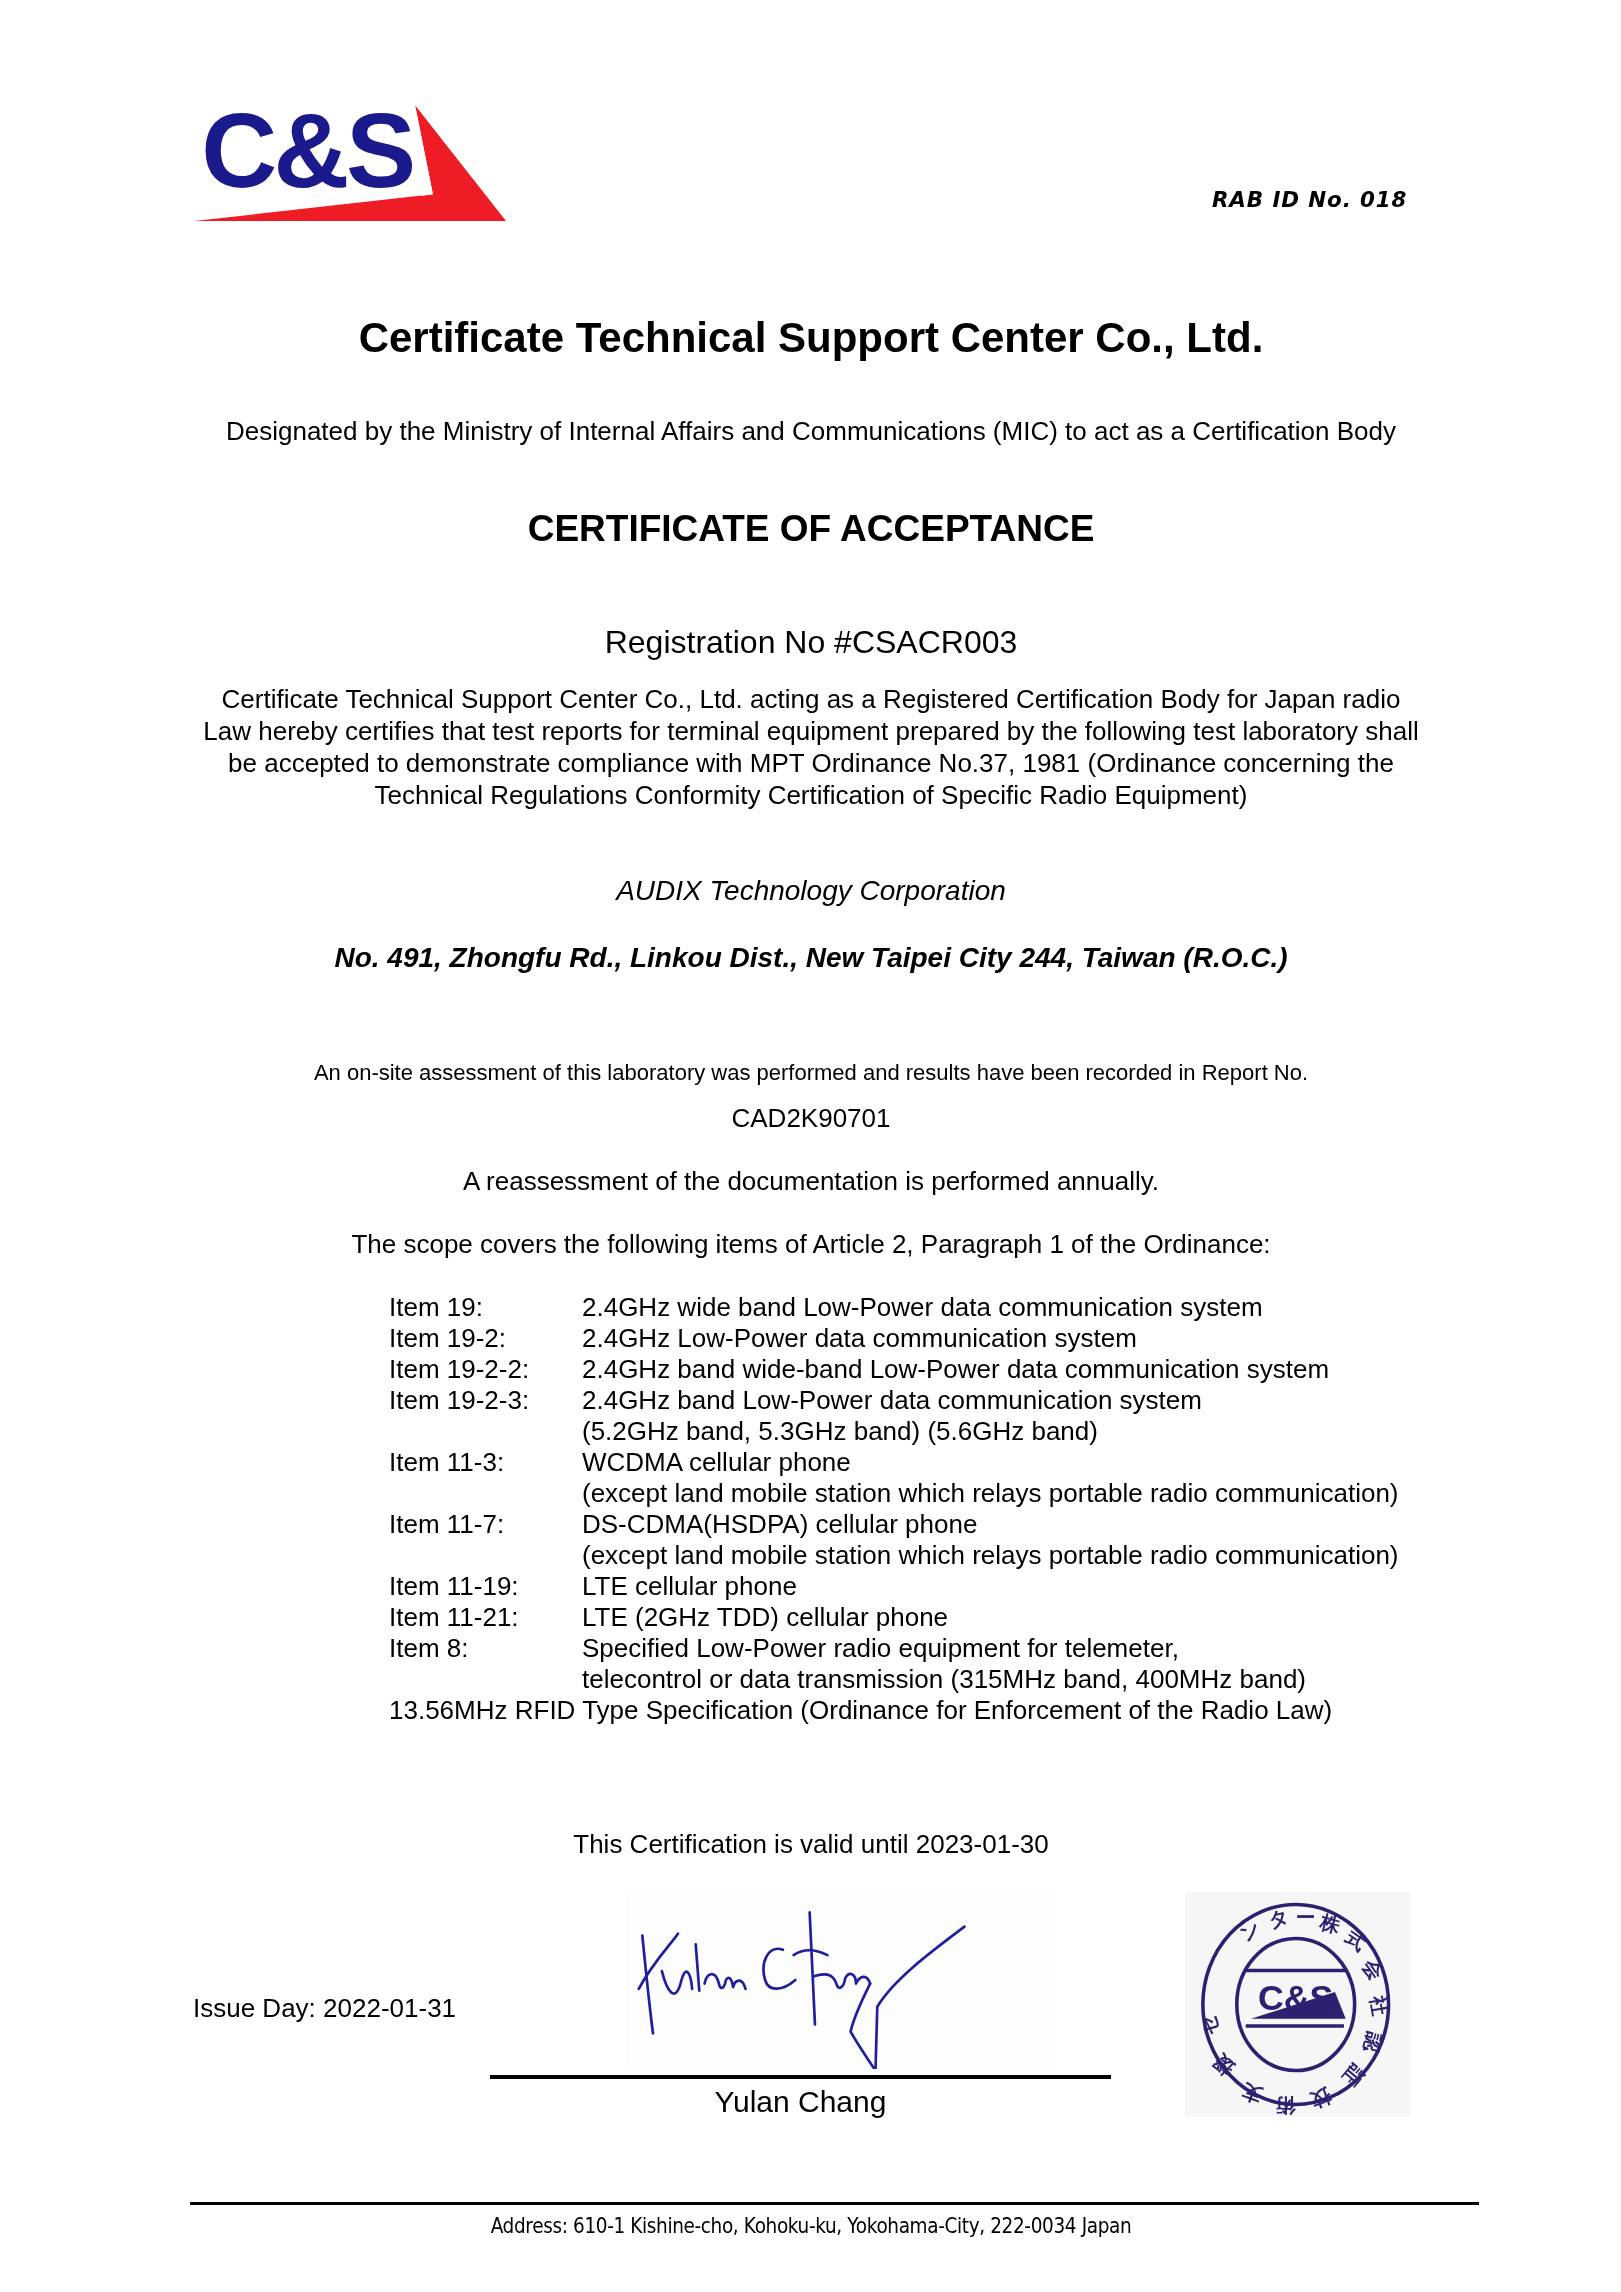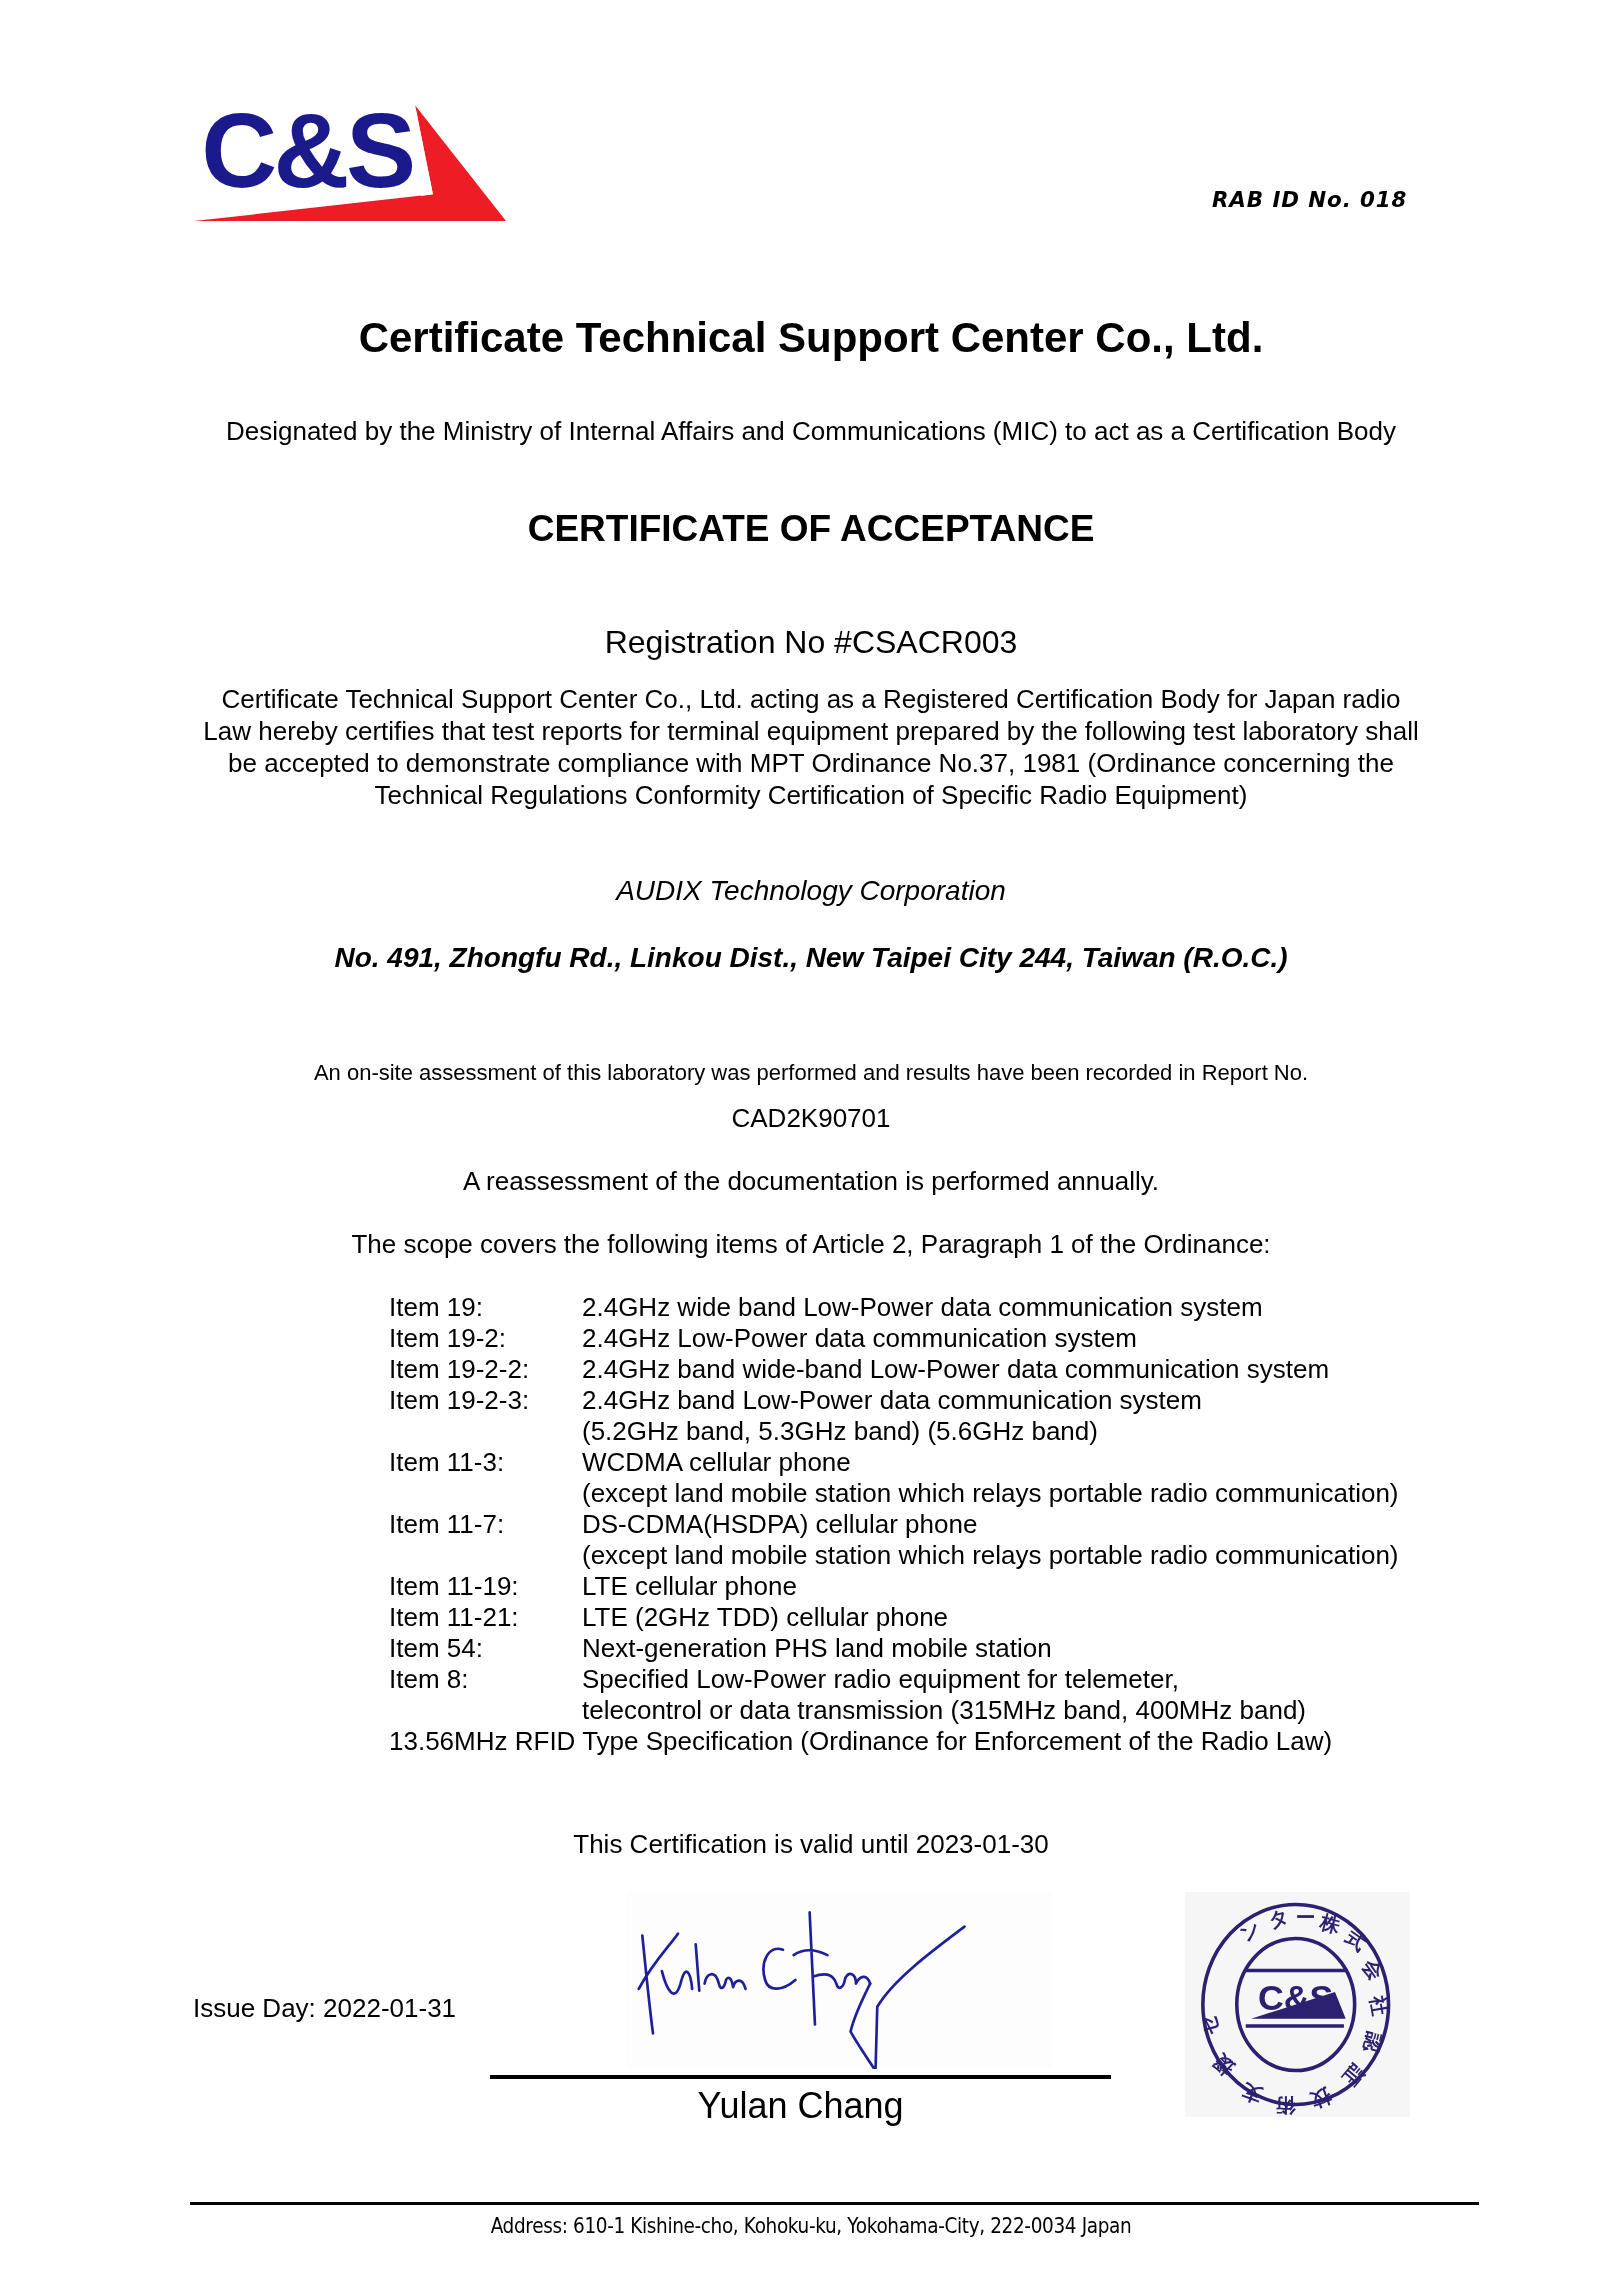--- a/index.html
+++ b/index.html
@@ -31,21 +31,21 @@
   .item-row { display:flex; white-space:nowrap; }
   .item-label { width:193px; flex:none; }
   .item-desc { flex:none; }
   .item-full { white-space:nowrap; }
 
   #valid-until { top:1829px; font-size:26px; }
 
   #issue-day { left:193px; top:1993px; font-size:26px; }
   #signature { left:626px; top:1891px; width:426px; height:178px; background:#fdfdfd; }
   #sig-line { left:490px; top:2075px; width:621px; height:3.6px; background:#000; }
-  #signer-name { left:490px; width:621px; top:2085px; text-align:center; font-size:36px; }
+  #signer-name { left:490px; width:621px; top:2085px; text-align:center; font-size:30px; }
   #stamp { left:1185px; top:1892px; width:225px; height:225px; background:#f6f6f7; }
 
   #footer-rule { left:190px; top:2202px; width:1289px; height:2.7px; background:#000; }
   #footer-address { top:2214px; font-family:"DejaVu Sans", sans-serif; font-size:20.5px; letter-spacing:-0.4px; transform:scaleX(0.9); }
 </style>
 </head>
 <body>
 
 <div id="logo" class="abs">
   <svg width="312" height="134" viewBox="0 0 350 150">
@@ -117,24 +117,20 @@
   </div>
   <div class="item-row">
     <span class="item-label">Item 11-19:</span>
     <span class="item-desc">LTE cellular phone</span>
   </div>
   <div class="item-row">
     <span class="item-label">Item 11-21:</span>
     <span class="item-desc">LTE (2GHz TDD) cellular phone</span>
   </div>
   <div class="item-row">
-    <span class="item-label">Item 54:</span>
-    <span class="item-desc">Next-generation PHS land mobile station</span>
-  </div>
-  <div class="item-row">
     <span class="item-label">Item 8:</span>
     <span class="item-desc">Specified Low-Power radio equipment for telemeter,</span>
   </div>
   <div class="item-row">
     <span class="item-label"></span>
     <span class="item-desc">telecontrol or data transmission (315MHz band, 400MHz band)</span>
   </div>
   <div class="item-full">13.56MHz RFID Type Specification (Ordinance for Enforcement of the Radio Law)</div>
 </div>
 

